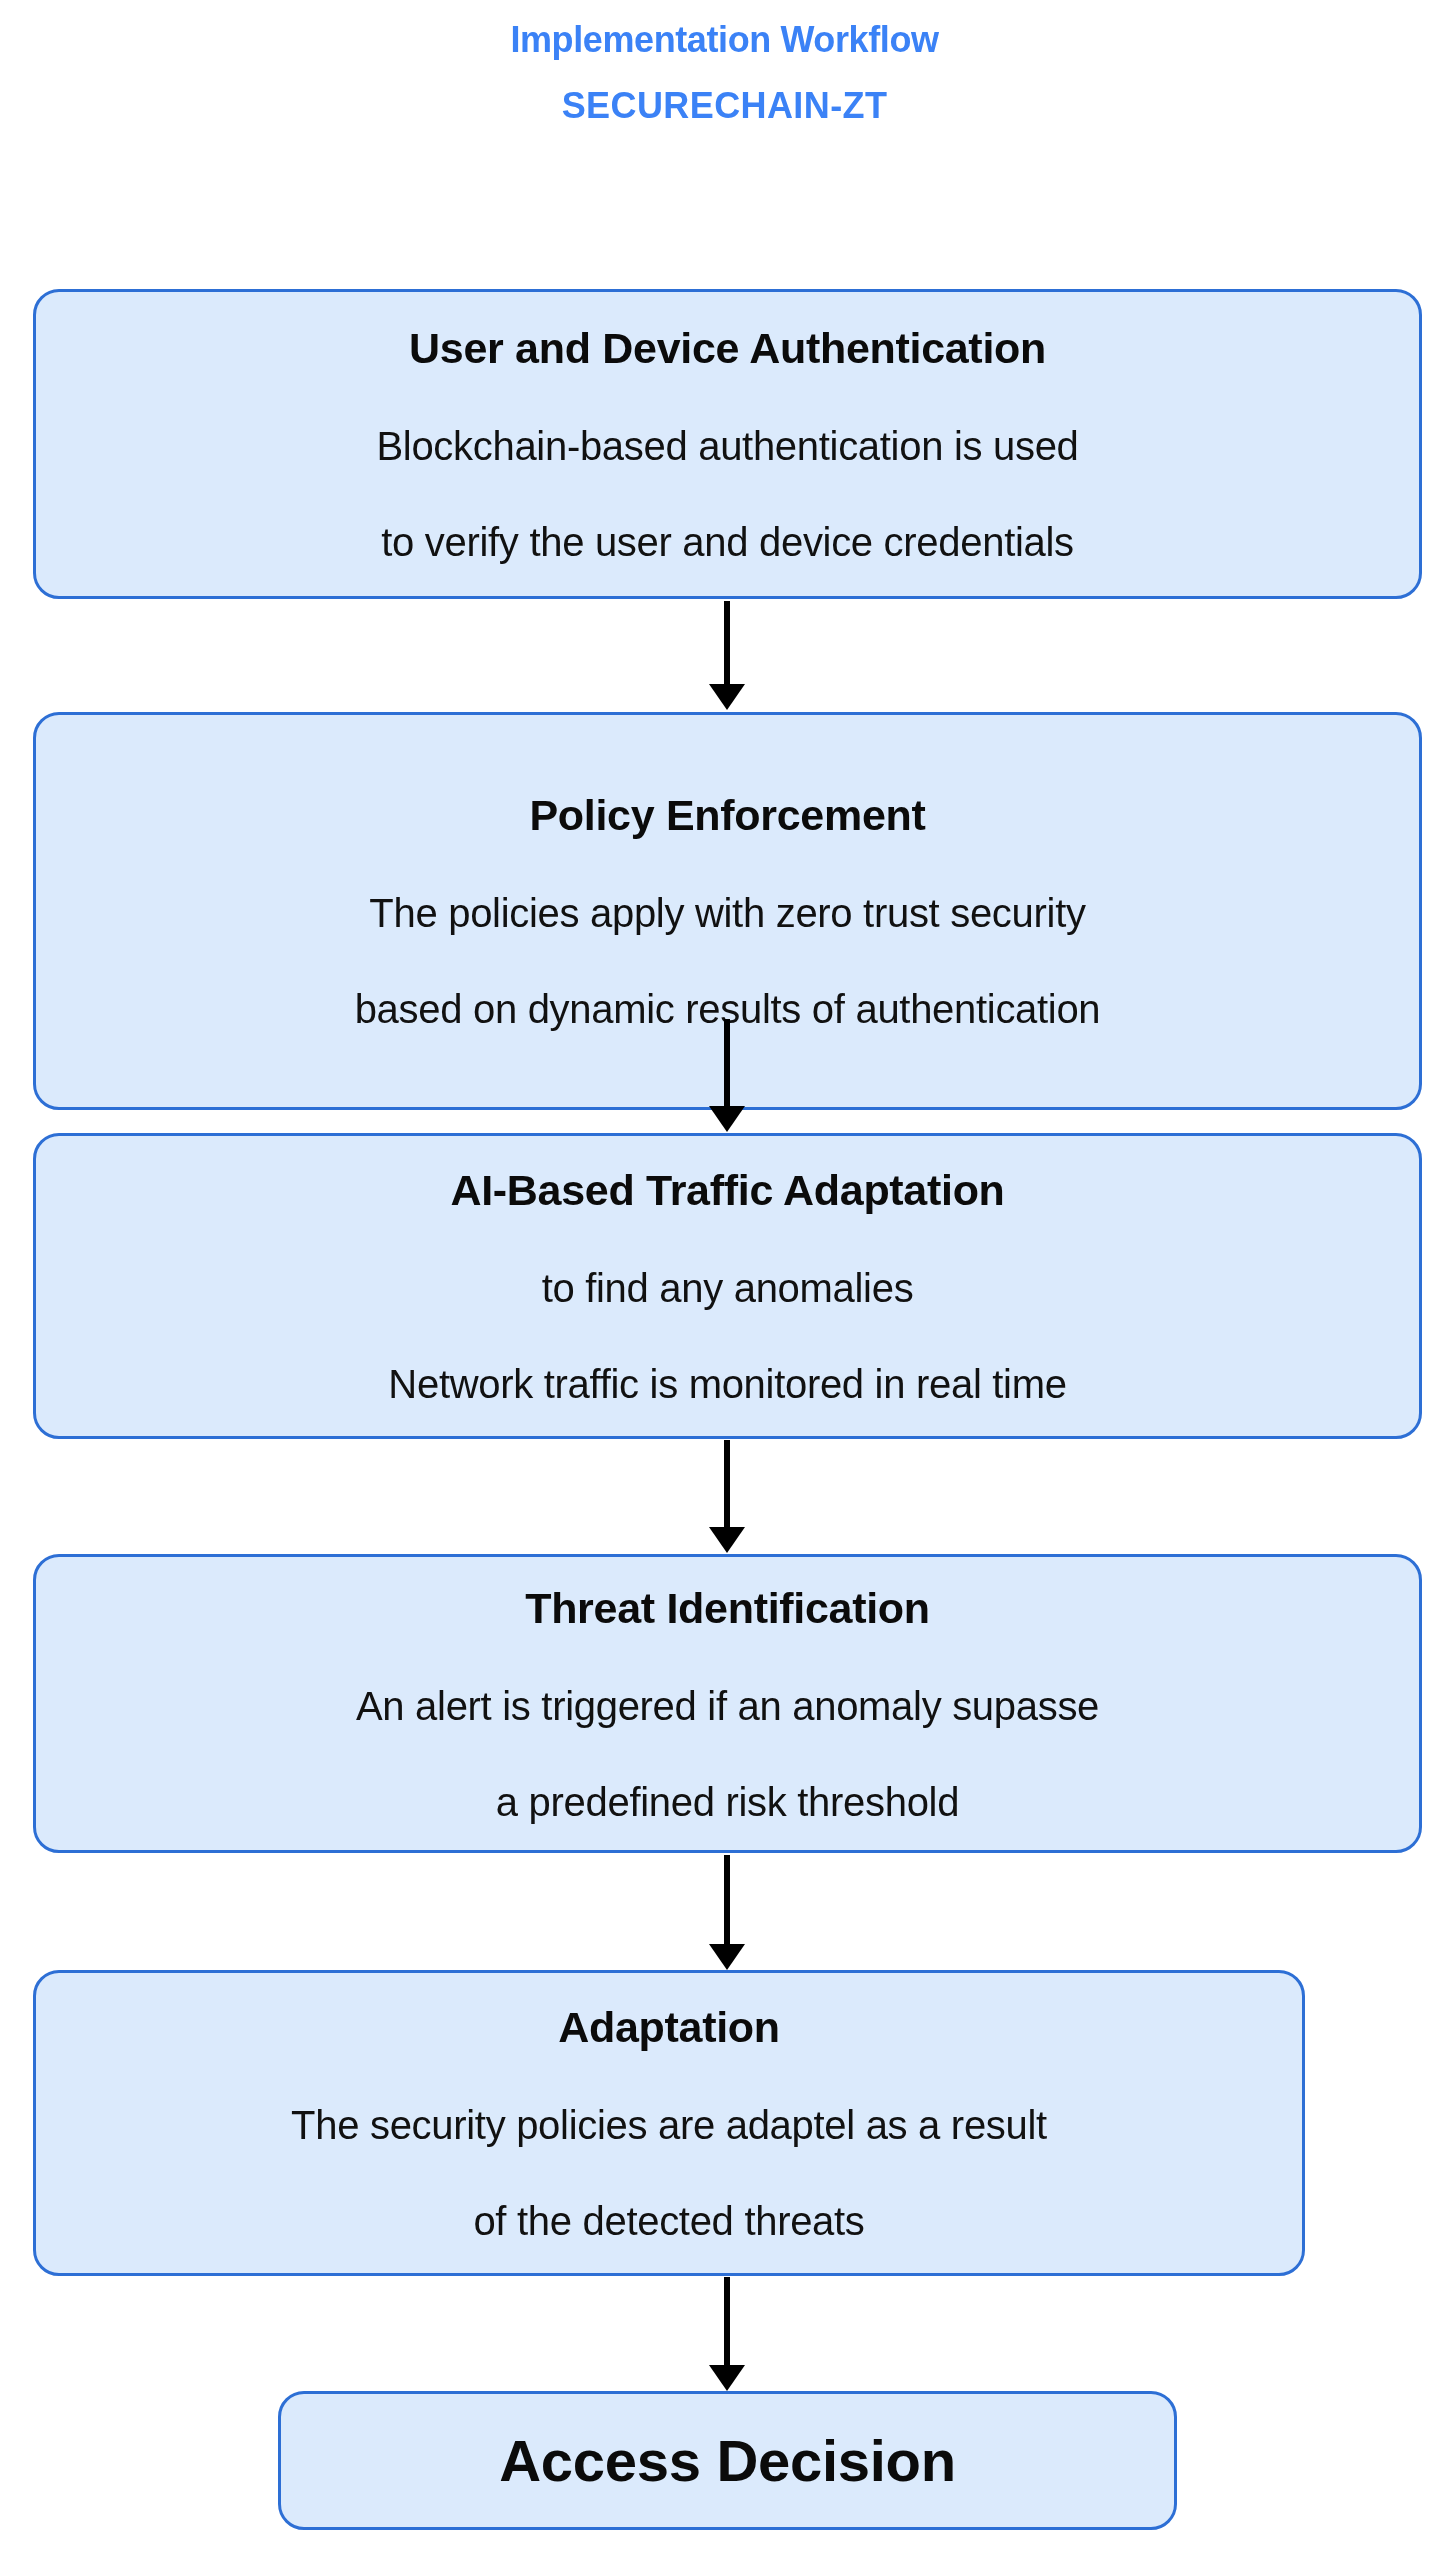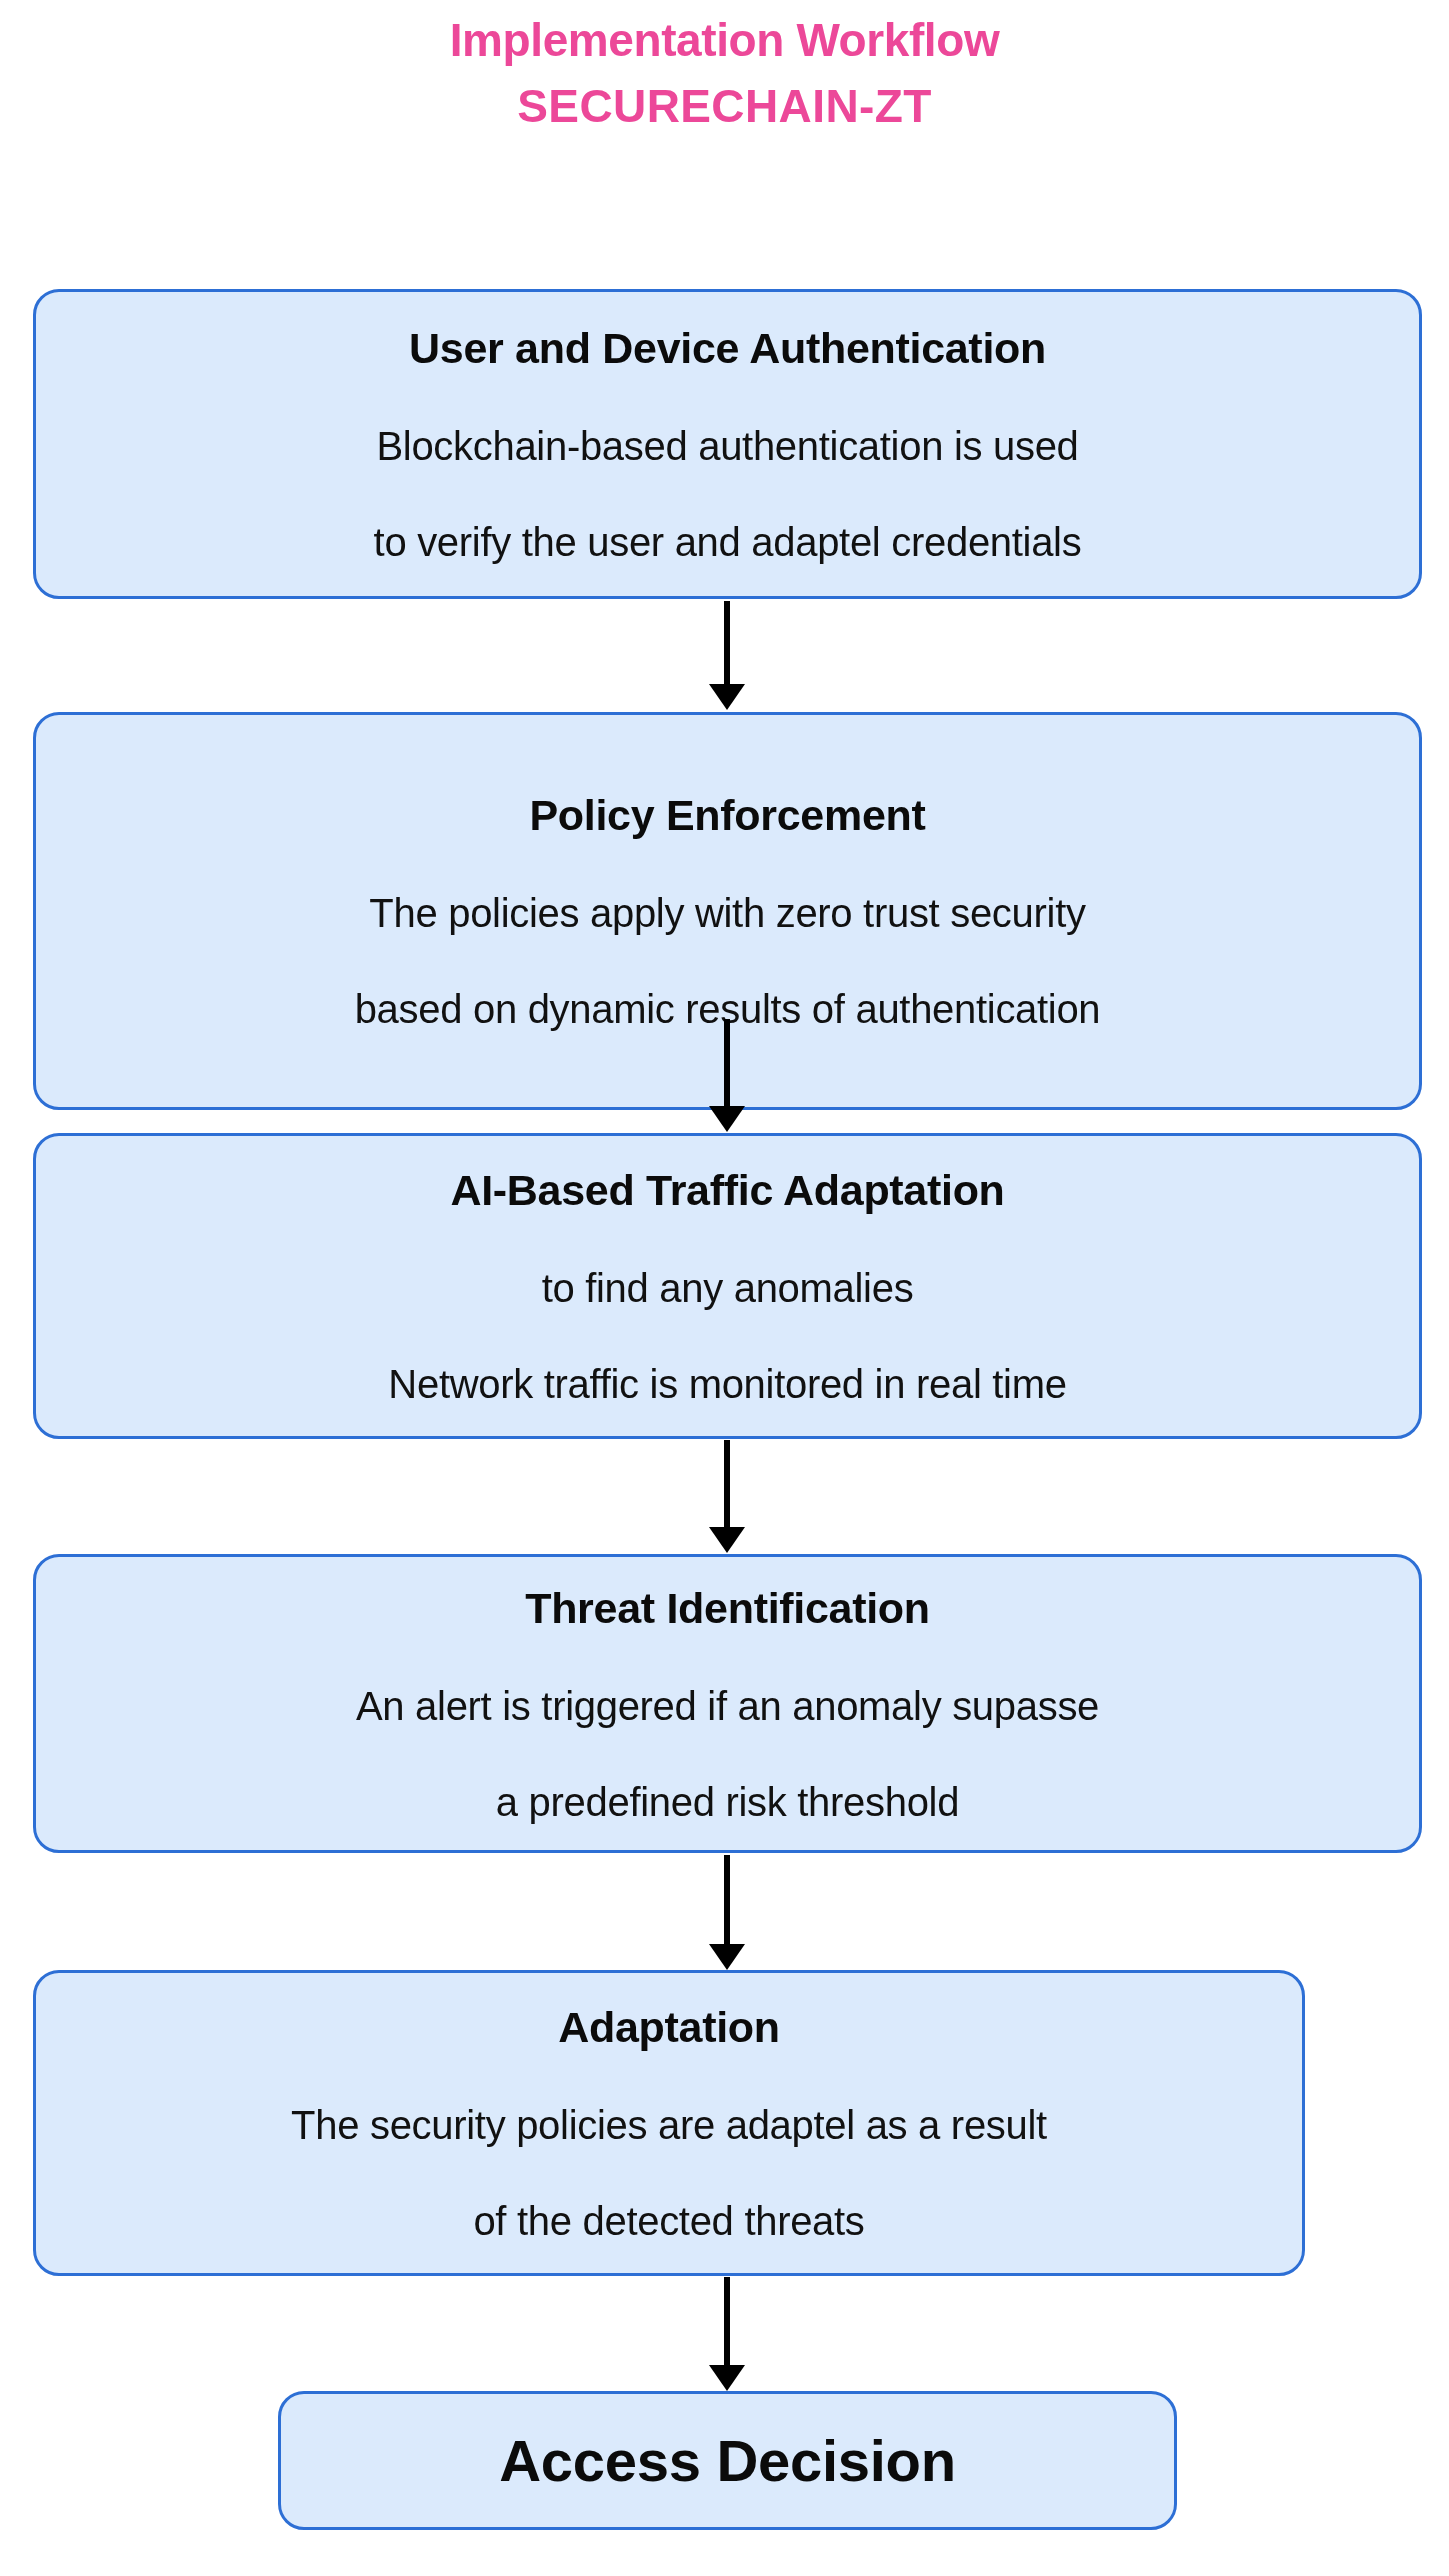--- a/index.html
+++ b/index.html
@@ -26,25 +26,25 @@
   .title-block {
     position: absolute;
     left: 0;
     top: 7px;
     width: 1449px;
     text-align: center;
     color: #1f3a80;
   }
   .title-line {
     display: block;
-    font-size: 46px;
+    font-size: 36px;
     font-weight: bold;
     line-height: 66px;
     letter-spacing: -0.4px;
-    color: #ec4899;
+    color: #3b82f6;
   }
   .title-line-2 {
     letter-spacing: 0.4px;
   }
 
   
   .flow {
     position: absolute;
     left: 0;
     top: 0;
@@ -123,21 +123,21 @@
   <div class="title-block">
     <span class="title-line title-line-1">Implementation Workflow</span>
     <span class="title-line title-line-2">SECURECHAIN-ZT</span>
   </div>
 
   <div class="flow">
 
     <div class="node" style="left:33px; top:289px; width:1389px; height:310px;">
       <span class="node-title">User and Device Authentication</span>
       <span class="node-desc">Blockchain-based authentication is used</span>
-      <span class="node-desc">to verify the user and adaptel credentials</span>
+      <span class="node-desc">to verify the user and device credentials</span>
     </div>
 
     <div class="arrow" style="left:709px; top:601px; height:109px;">
       <div class="shaft" style="height:83px;"></div>
       <div class="head"></div>
     </div>
 
     <div class="node" style="left:33px; top:712px; width:1389px; height:398px;">
       <span class="node-title">Policy Enforcement</span>
       <span class="node-desc">The policies apply with zero trust security</span>

